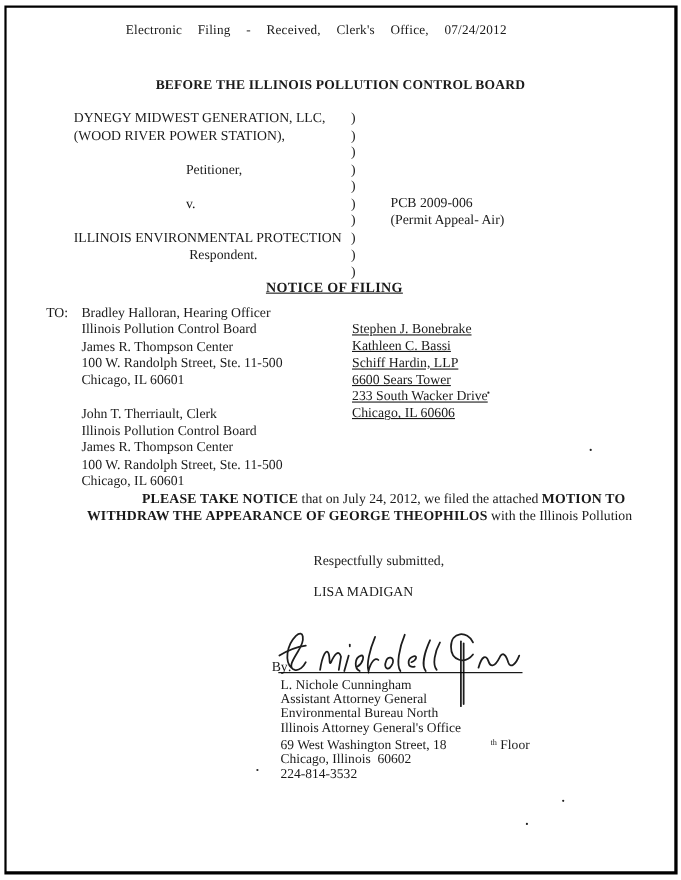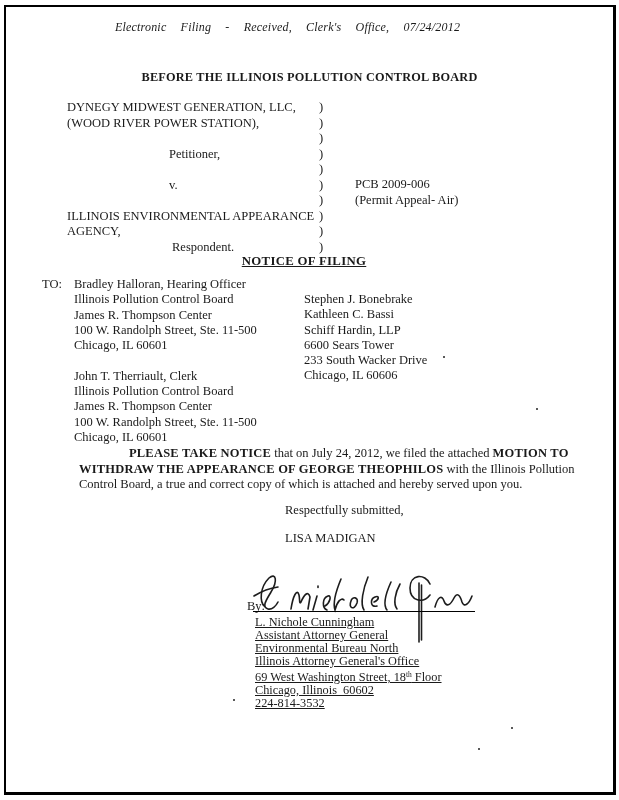--- a/index.html
+++ b/index.html
@@ -12,21 +12,21 @@
     overflow:hidden;
   }
   .abs{position:absolute;}
   .page-border{
     position:absolute;left:4px;top:5px;right:3px;bottom:5px;
     border:solid #000;border-width:2px 3px 3px 2px;
     pointer-events:none;
   }
   .efile-header{
     top:20px;left:0;right:44px;text-align:center;
-    font-style:italic;font-size:12px;word-spacing:11px;
+    font-size:12px;word-spacing:11px;
     letter-spacing:.2px;
   }
   .court-title{
     top:70px;left:0;right:44px;text-align:center;
     font-weight:bold;font-size:12.3px;letter-spacing:.2px;padding-left:44px;
   }
   .caption-left{top:100px;left:67px;width:250px;line-height:15.5px;}
   .caption-left div{min-height:15.5px;}
   .caption-left .ind1{padding-left:102px;}
   .caption-left .ind2{padding-left:105px;}
@@ -34,53 +34,52 @@
   .caption-paren div{min-height:15.5px;}
   .caption-right{top:177px;left:355px;line-height:15.5px;}
   .notice-heading{
     top:254px;left:0;right:46px;text-align:center;
     font-weight:bold;text-decoration:underline;
     font-size:12.8px;letter-spacing:.3px;padding-left:35px;
   }
   .to-label{top:277px;left:42px;}
   .svc-left{top:277px;left:74px;line-height:15.3px;}
   .svc-left div{min-height:15.3px;}
-  .svc-right{top:292px;left:304px;line-height:15.3px;}
+  .svc-right{top:292px;left:320px;line-height:15.3px;text-decoration:underline;}
   .body-para{top:446px;left:35px;width:528px;line-height:15.6px;margin-left:44px;}
   .body-para .line1{padding-left:50px;}
   .body-para b{letter-spacing:.2px;}
   .respectfully{top:503px;left:285px;}
   .ag-block{top:532px;left:285px;line-height:13.8px;}
   .by-label{top:599px;left:247px;}
   .sig-svg{top:571px;left:251px;width:224px;height:78px;overflow:visible;pointer-events:none;}
   .sig-line{top:611px;left:253px;width:222px;border-top:1.6px solid #000;height:0;}
-  .signer-block{top:616px;left:255px;line-height:13px;font-size:12.3px;text-decoration:underline;}
+  .signer-block{top:616px;left:255px;line-height:13px;font-size:12.3px;}
   .signer-block div{white-space:pre;}
-  .signer-block sup{font-size:7.5px;vertical-align:4px;}
+  .signer-block sup{font-size:7.5px;vertical-align:4px;padding-left:40px;}
   .speckle{width:2px;height:2px;background:#222;border-radius:50%;}
 </style>
 </head>
 <body>
 
 <div class="page-border"></div>
 
 <div class="abs efile-header">Electronic Filing - Received, Clerk's Office, 07/24/2012</div>
 
 <div class="abs court-title">BEFORE THE ILLINOIS POLLUTION CONTROL BOARD</div>
 
 <div class="abs caption-left">
   <div>DYNEGY MIDWEST GENERATION, LLC,</div>
   <div>(WOOD RIVER POWER STATION),</div>
   <div></div>
   <div class="ind1">Petitioner,</div>
   <div></div>
   <div class="ind1">v.</div>
   <div></div>
-  <div>ILLINOIS ENVIRONMENTAL APPEARANCE</div>
-  <div>AGENCY,</div>
+  <div>ILLINOIS ENVIRONMENTAL PROTECTION</div>
   <div class="ind2">Respondent.</div>
 </div>
 <div class="abs caption-paren">
   <div>)</div>
   <div>)</div>
   <div>)</div>
   <div>)</div>
   <div>)</div>
   <div>)</div>
   <div>)</div>
@@ -114,21 +113,20 @@
   <div>Kathleen C. Bassi</div>
   <div>Schiff Hardin, LLP</div>
   <div>6600 Sears Tower</div>
   <div>233 South Wacker Drive</div>
   <div>Chicago, IL 60606</div>
 </div>
 
 <div class="abs body-para">
   <div class="line1"><b>PLEASE TAKE NOTICE</b><span> that on July 24, 2012, we filed the attached </span><b>MOTION TO</b></div>
   <div><b>WITHDRAW THE APPEARANCE OF GEORGE THEOPHILOS</b><span> with the Illinois Pollution</span></div>
-  <div>Control Board, a true and correct copy of which is attached and hereby served upon you.</div>
 </div>
 
 <div class="abs respectfully">Respectfully submitted,</div>
 <div class="abs ag-block">
   <div>LISA MADIGAN</div>
 </div>
 
 <div class="abs by-label">By:</div>
 
 <svg class="abs sig-svg" viewBox="0 0 224 78" xmlns="http://www.w3.org/2000/svg">

